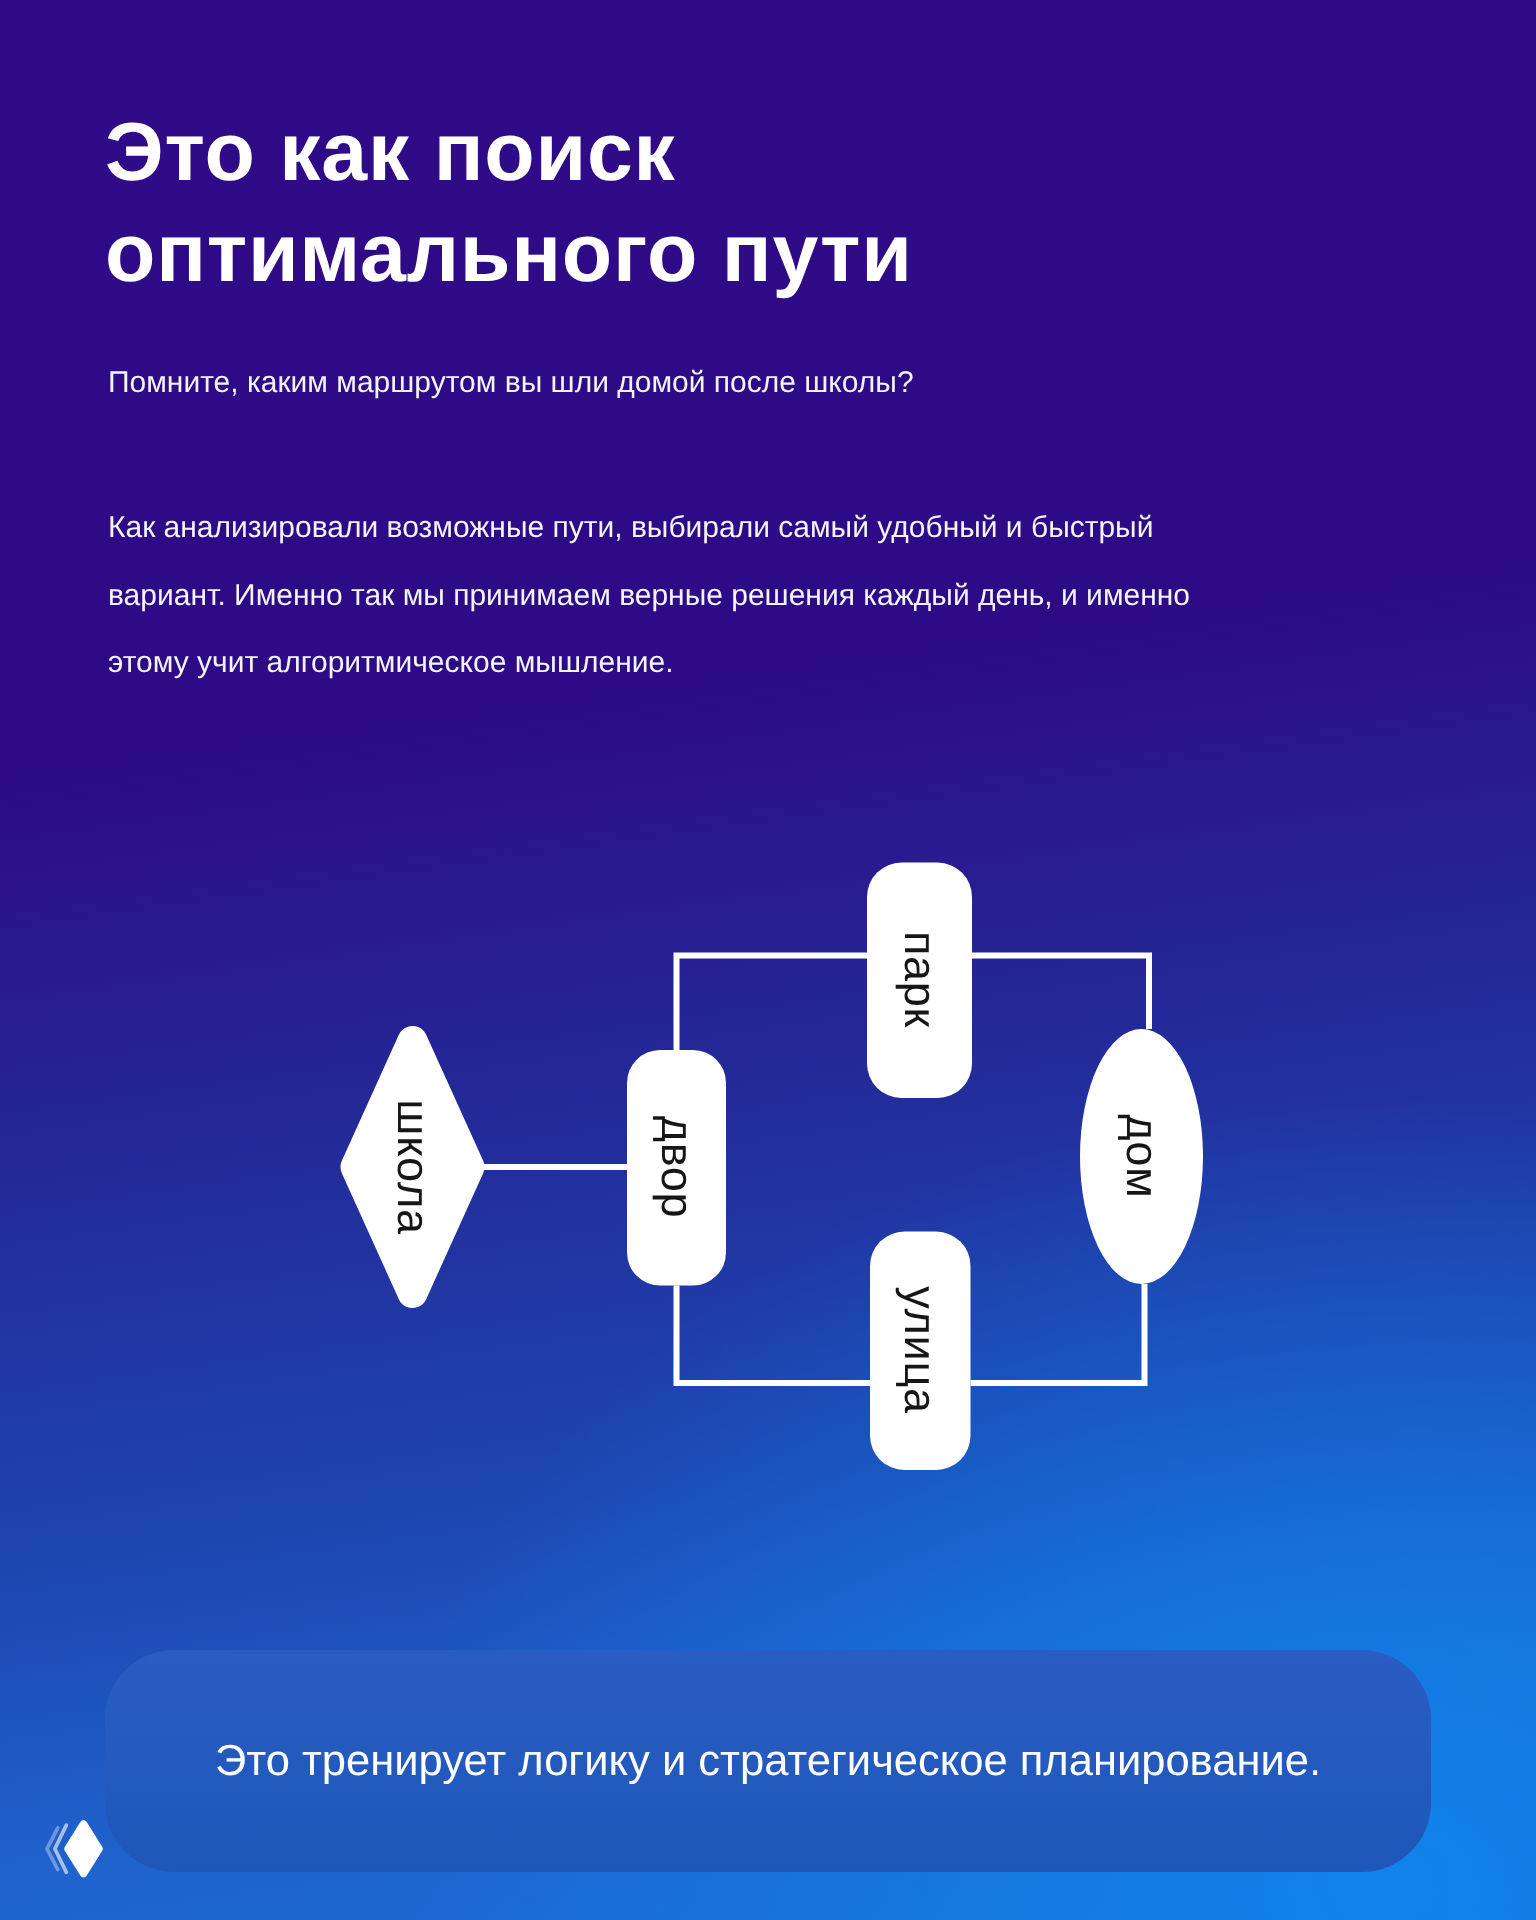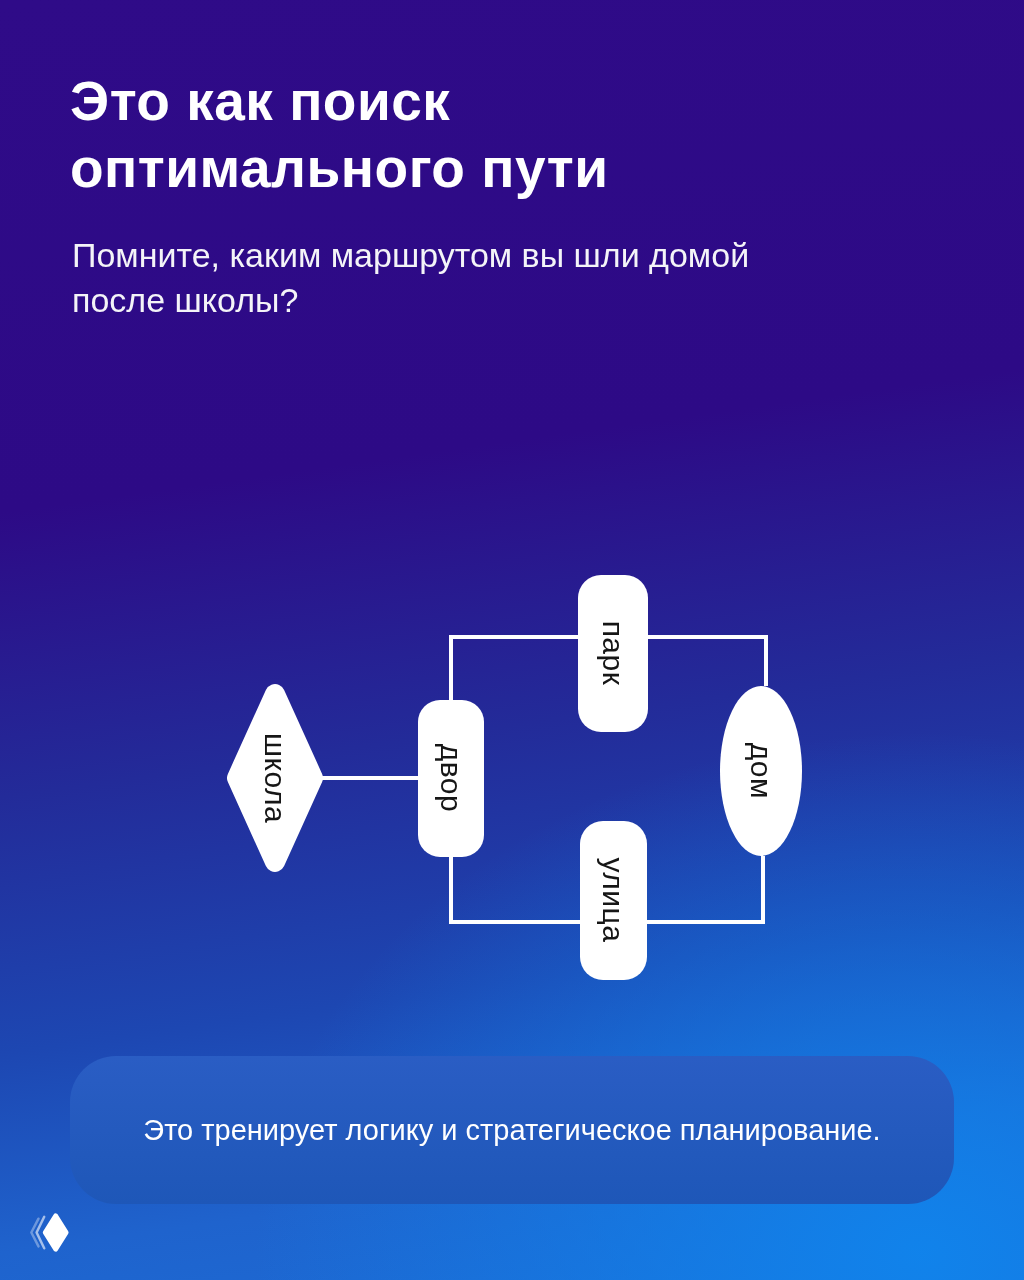--- a/index.html
+++ b/index.html
@@ -21,21 +21,21 @@
     font-size: 55px;
     line-height: 67px;
     font-weight: bold;
     letter-spacing: 0.5px;
     color: #ffffff;
   }
 
   .lead {
     position: absolute;
     left: 72px;
-    font-size: 34px;
+    font-size: 20px;
     line-height: 45px;
     font-weight: 400;
     color: #f4f4f8;
   }
   .lead.q  { top: 233px; max-width: 720px; }
   .lead.b  { top: 330px; max-width: 750px; }
 
   svg.diagram {
     position: absolute;
     left: 0; top: 560px;
@@ -46,21 +46,21 @@
   .edge { stroke: #ffffff; stroke-width: 4; fill: none; }
   .node-label {
     font-family: "Liberation Sans", sans-serif;
     font-size: 30px;
     fill: #161616;
     letter-spacing: 0.5px;
   }
 
   .footer-panel {
     position: absolute;
-    left: 70px; top: 1056px;
+    left: 70px; top: 1100px;
     width: 884px; height: 148px;
     border-radius: 46px;
     background: linear-gradient(180deg, #2a5dc4 0%, #1e57b8 100%);
     display: flex;
     align-items: center;
     justify-content: center;
   }
   .footer-panel p {
     font-size: 29px;
     font-weight: 400;
@@ -77,20 +77,21 @@
   }
 </style>
 </head>
 <body>
 
 <div class="card">
 
   <h1 class="heading">Это как поиск оптимального пути</h1>
 
   <p class="lead q">Помните, каким маршрутом вы шли домой после школы?</p>
+  <p class="lead b">Как анализировали возможные пути, выбирали самый удобный и быстрый вариант. Именно так мы принимаем верные решения каждый день, и именно этому учит алгоритмическое мышление.</p>
 
   <svg class="diagram" viewBox="0 0 1024 460" xmlns="http://www.w3.org/2000/svg">
 
     <path class="edge" d="M322,218 H418"></path>
     <path class="edge" d="M451,140 V77 H578"></path>
     <path class="edge" d="M648,77 H766 V126"></path>
     <path class="edge" d="M451,297 V362 H580"></path>
     <path class="edge" d="M647,362 H763 V296"></path>
 
     <path class="node-shape" d="M275,134 L313,218 L275,302 L237,218 Z" stroke="#ffffff" stroke-width="20" stroke-linejoin="round"></path>

